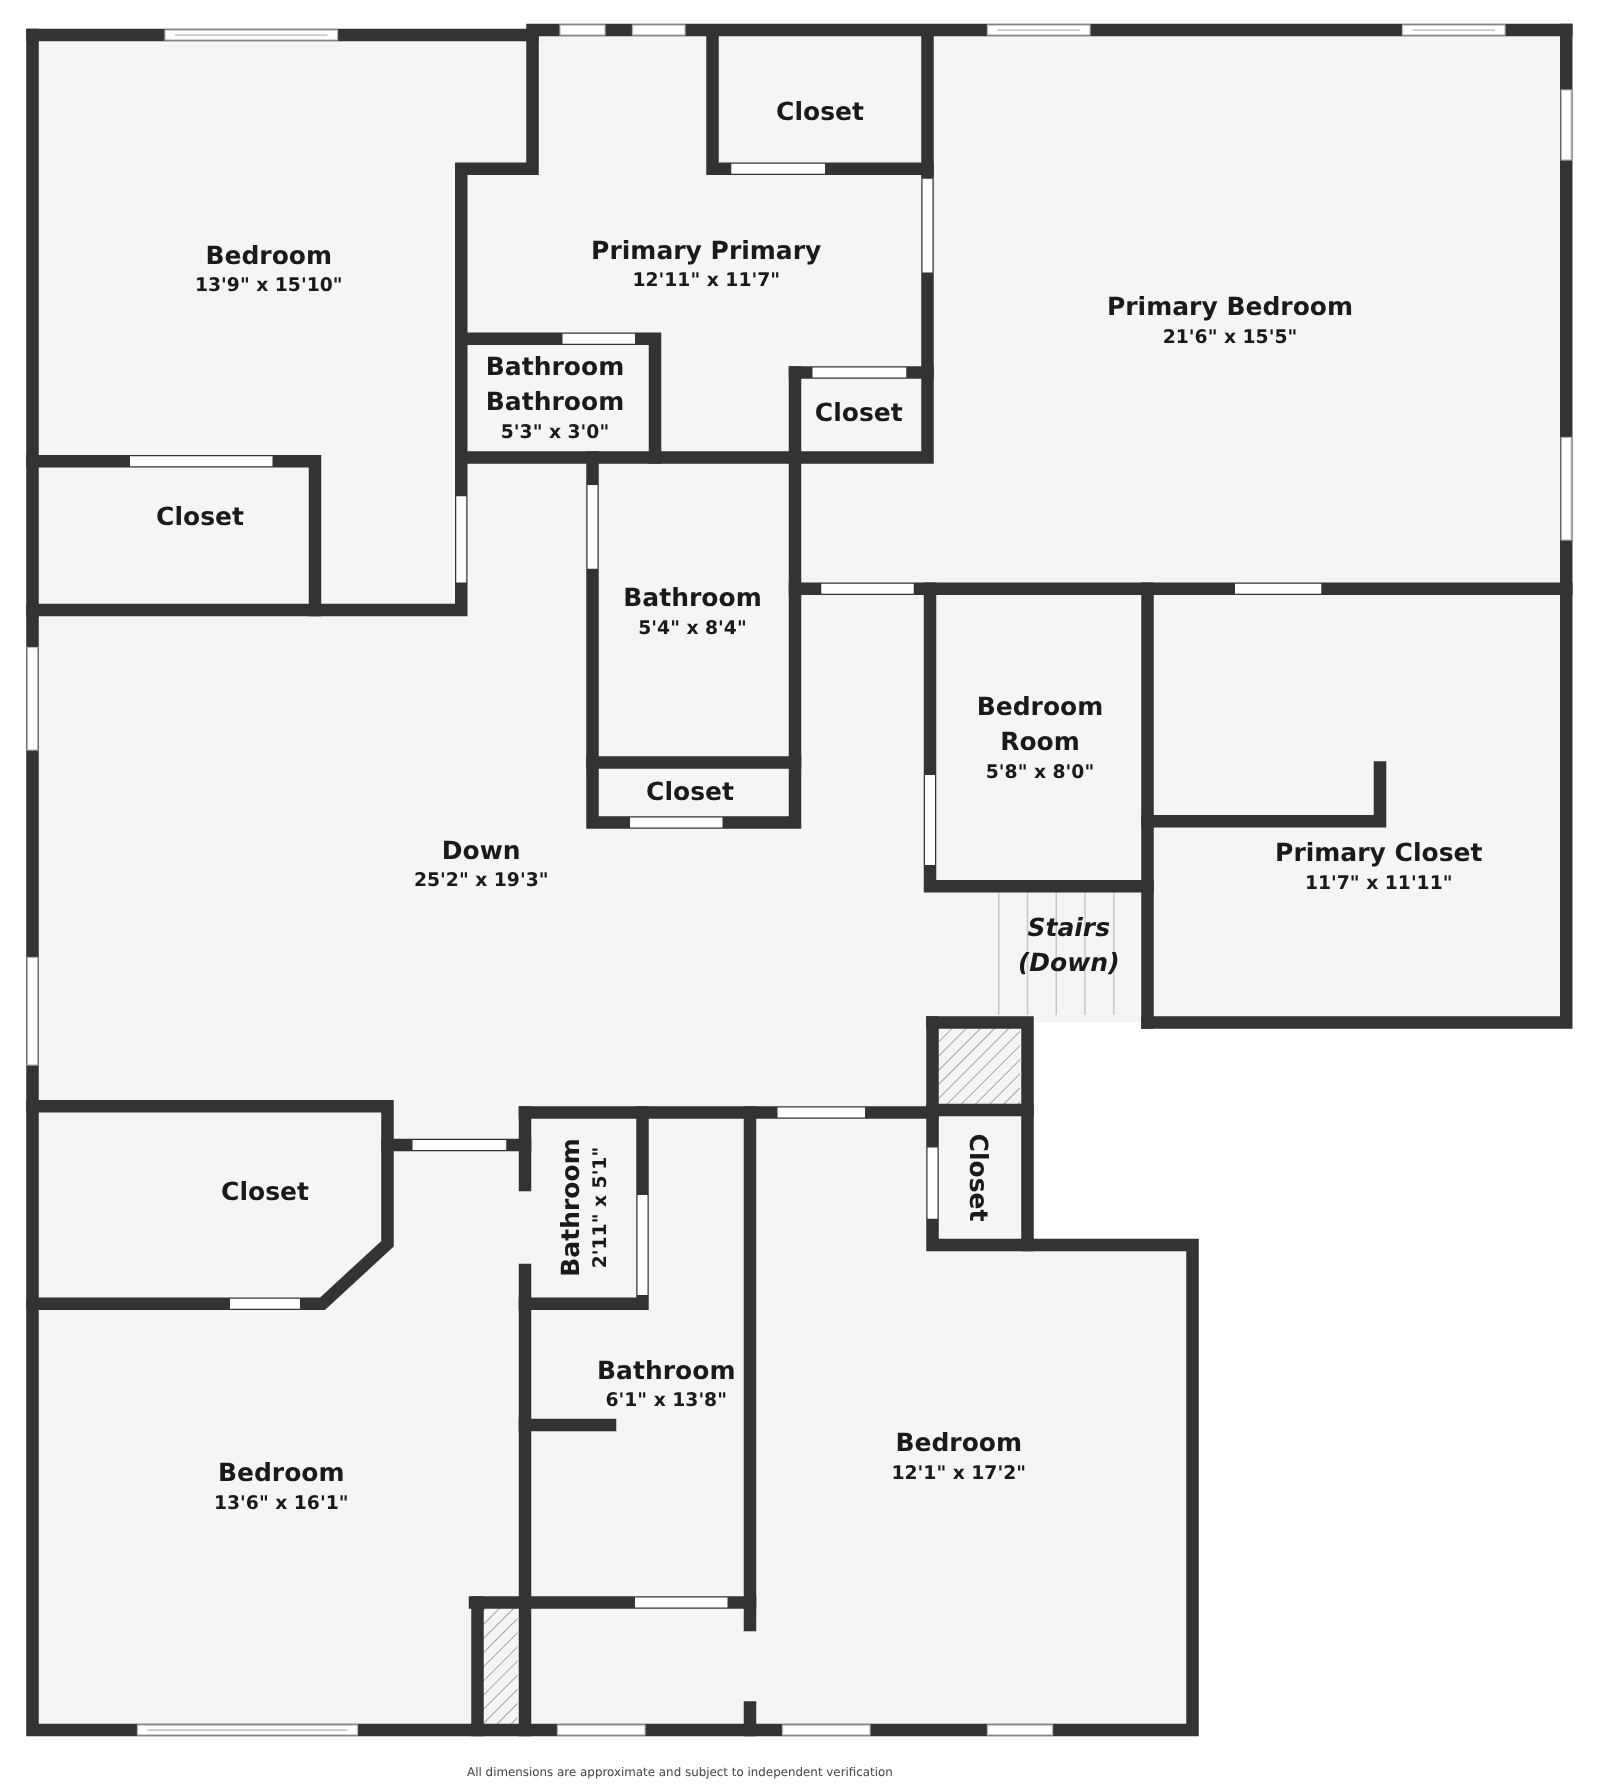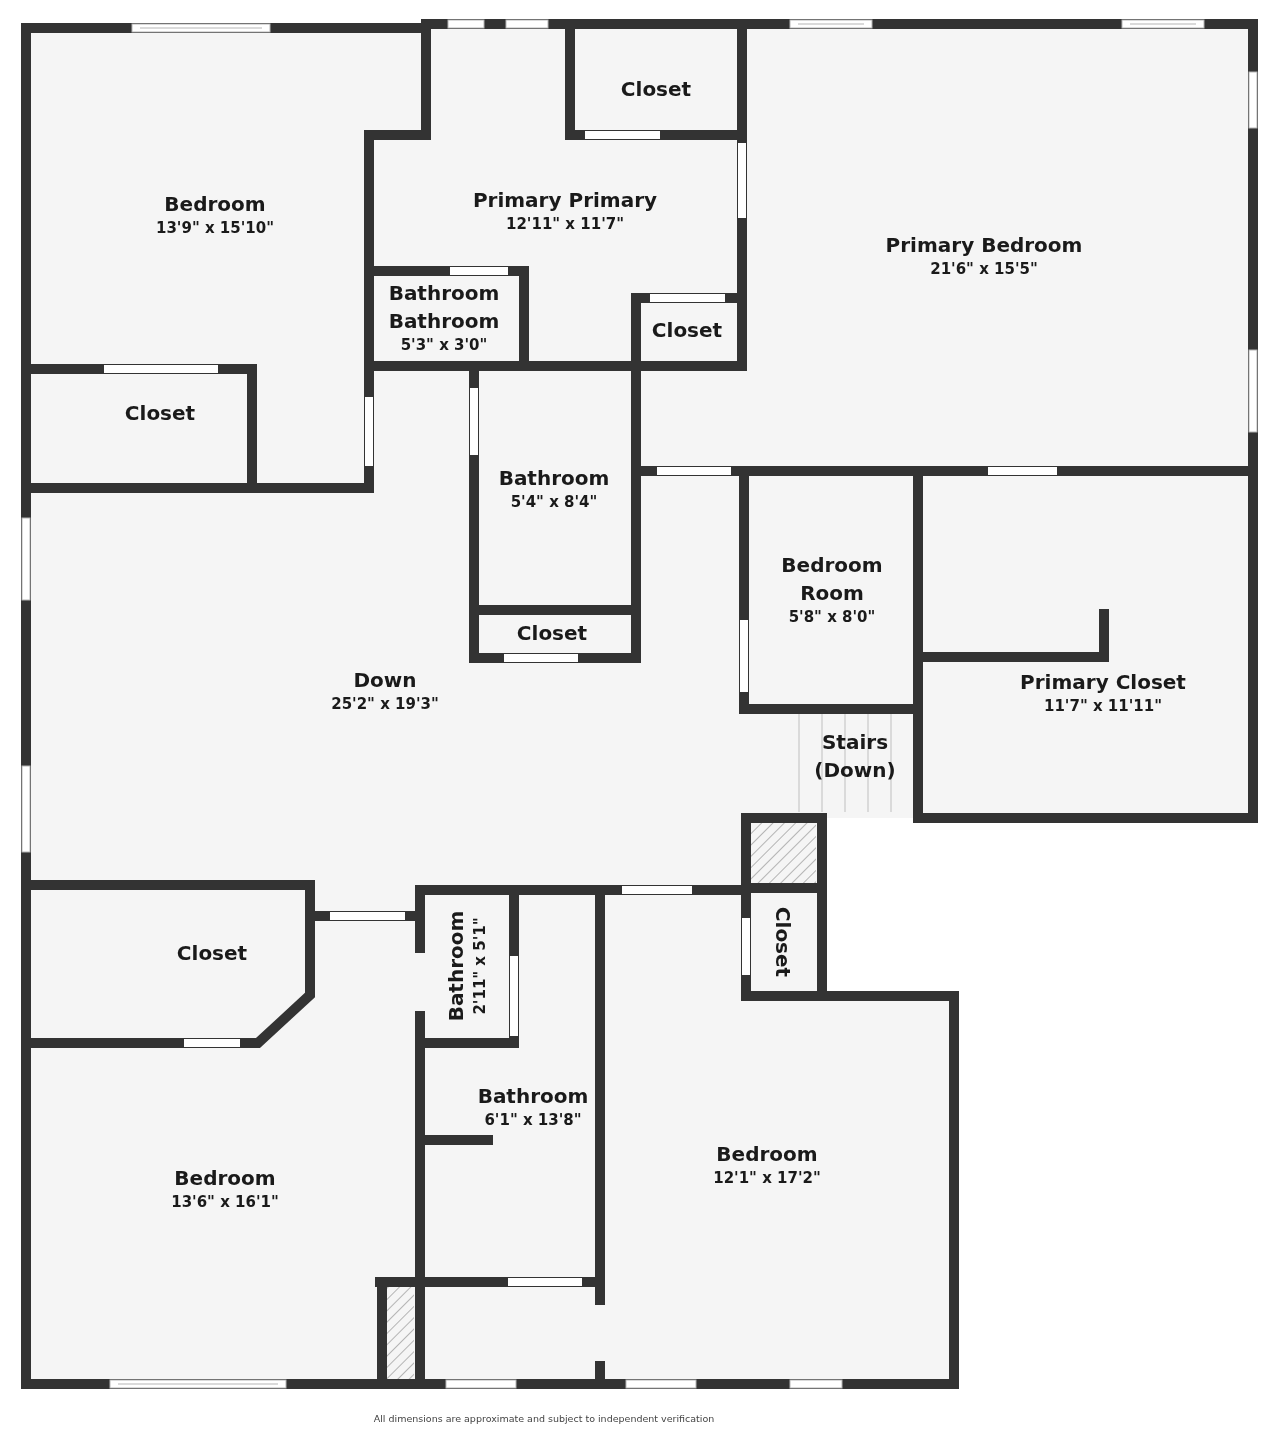--- a/index.html
+++ b/index.html
@@ -158,21 +158,21 @@
 </div>
 <div class="label" style="left:832px; top:589px;">
   <span class="name">Bedroom</span>
   <span class="name">Room</span>
   <span class="dim">5'8" x 8'0"</span>
 </div>
 <div class="label" style="left:1103px; top:660px;margin-top:32px;">
   <span class="name">Primary Closet</span>
   <span class="dim">11'7" x 11'11"</span>
 </div>
-<div class="label" style="left:855px; top:756px;">
+<div class="label" style="left:855px; top:756px;font-style:italic;">
   <span class="name">Stairs</span>
   <span class="name">(Down)</span>
 </div>
 <div class="label" style="left:385px; top:690px;">
   <span class="name">Down</span>
   <span class="dim">25'2" x 19'3"</span>
 </div>
 <div class="label" style="left:212px; top:953px;">
   <span class="name">Closet</span>
 </div>

